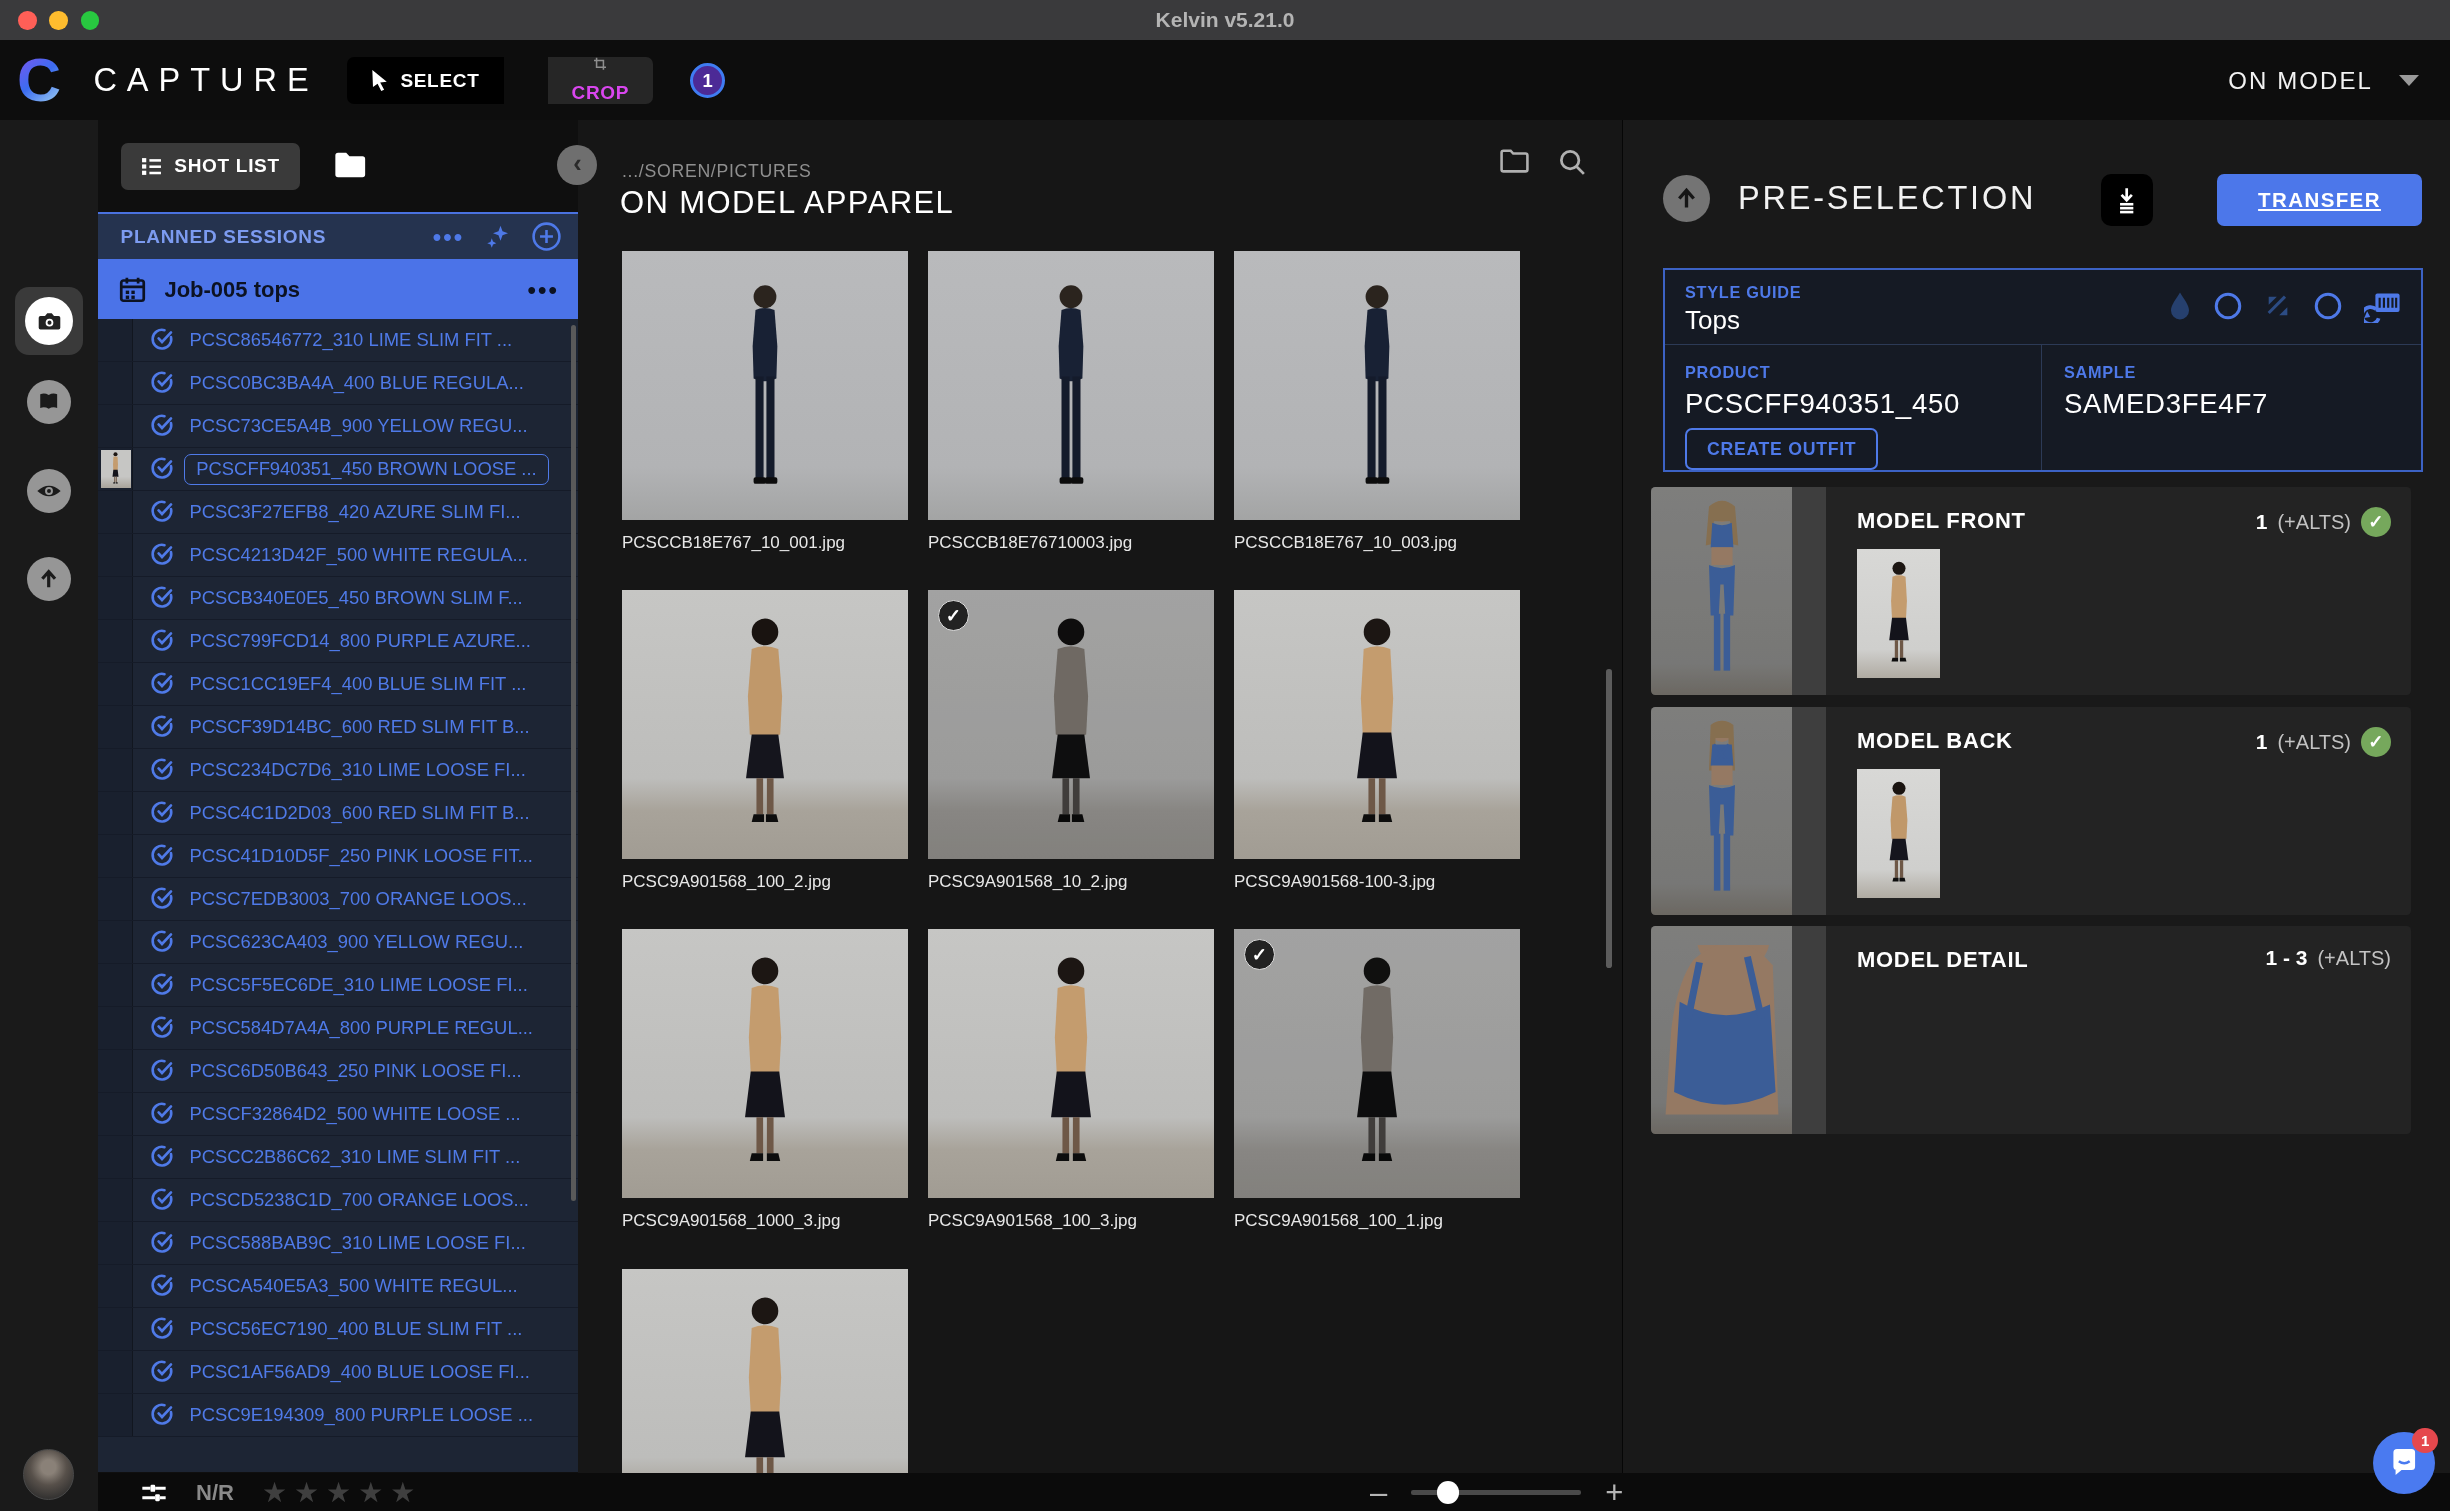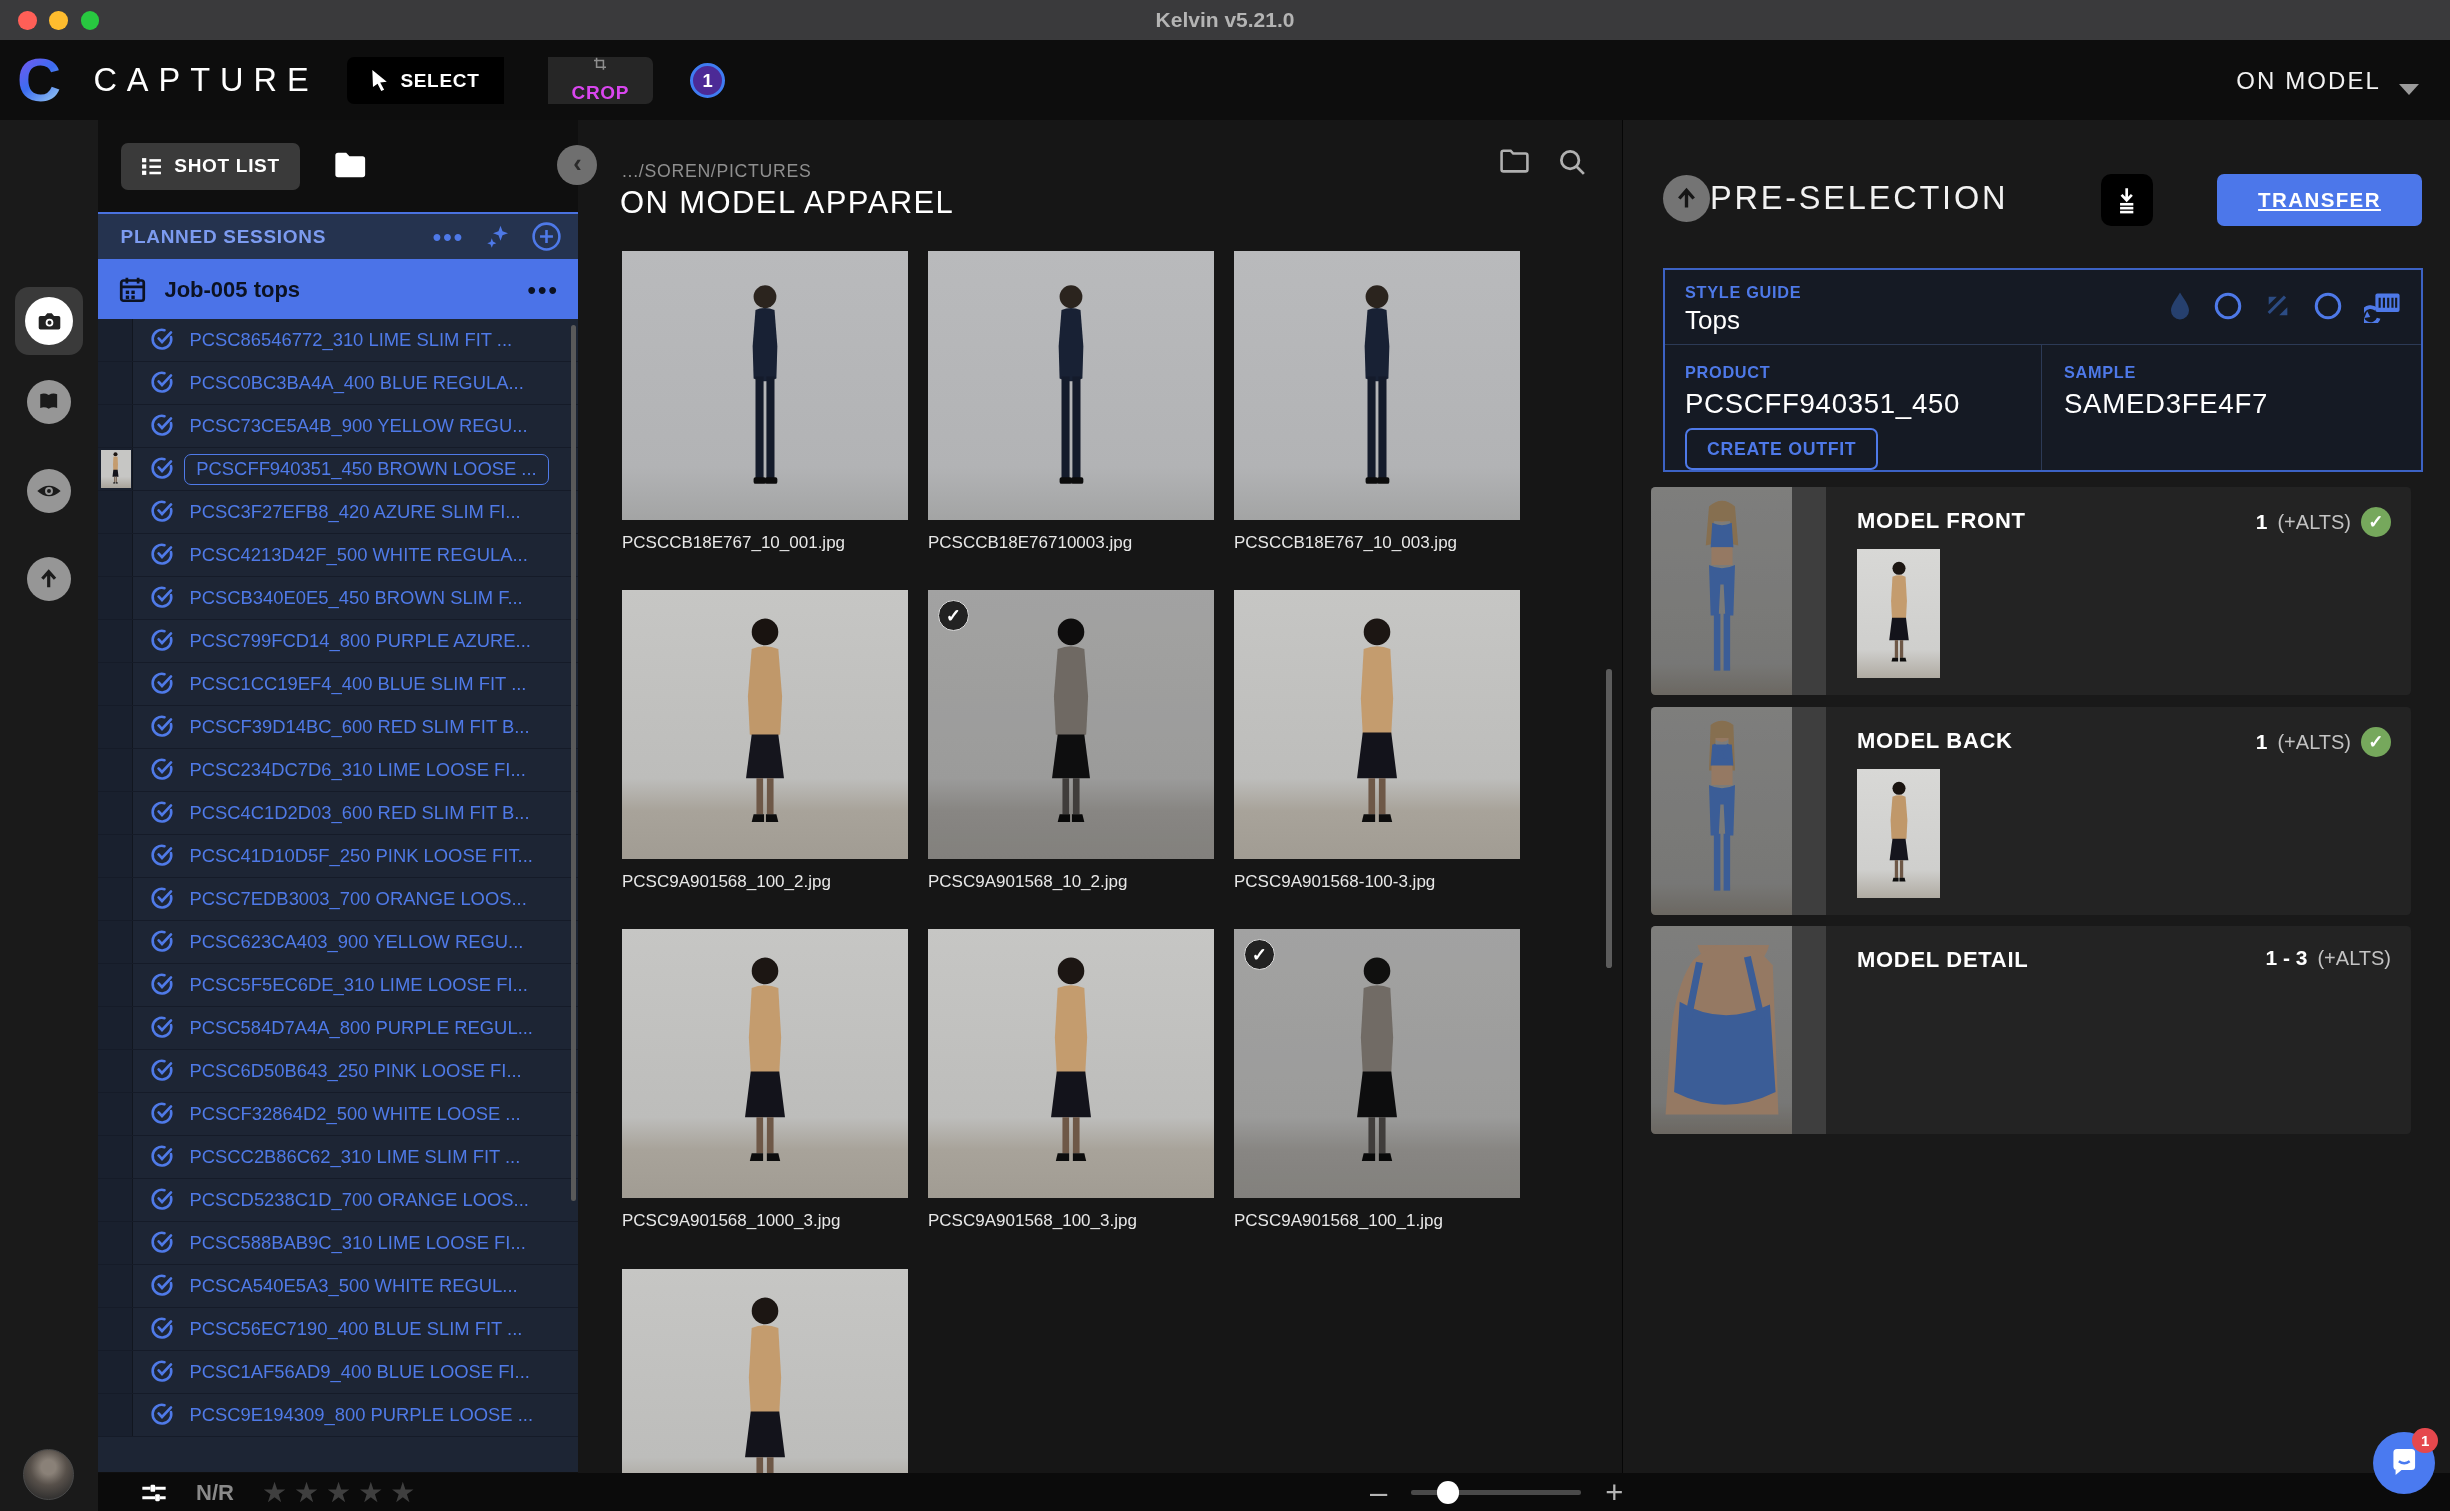--- a/index.html
+++ b/index.html
@@ -20,21 +20,21 @@
   .clogo { width:51px; height:51px; font-size:61px; line-height:51px; font-weight:bold;
     background:linear-gradient(140deg,#6f5bf0 10%,#3b6cf0 45%,#9fd0f2 90%);
     -webkit-background-clip:text; background-clip:text; color:transparent; }
   .brand { font-size:32.5px; font-weight:300; letter-spacing:10px; color:#fff; }
   .segmented { display:flex; margin-left:28px; border-radius:7px; overflow:hidden; height:47px;gap:44px; }
   .segbtn { display:flex; align-items:center; gap:11.3px; padding:0 24px; font-size:19px; font-weight:bold; letter-spacing:0.7px; }
   .segbtn.active { background:#000; color:#fff; }
   .segbtn.idle { background:#262626; color:#d946ef;flex-direction:column; }
   .badge1 { margin-left:37px; width:35px; height:35px; border-radius:50%; background:#4c2a96; border:3.5px solid #3f7cf2;
     display:flex; align-items:center; justify-content:center; font-size:18.4px; font-weight:bold; color:#fff; }
-  .modeSel { position:absolute; right:31px; display:flex; align-items:flex-end; gap:18px; font-size:24px; letter-spacing:2.1px; color:#f2f2f2; }
+  .modeSel { position:absolute; right:31px; display:flex; align-items:center; gap:26px; font-size:24px; letter-spacing:2.1px; color:#f2f2f2; }
   .tri { width:0; height:0; border-left:10px solid transparent; border-right:10px solid transparent; border-top:11.3px solid #9a9a9a; }
   
   .rail { position:absolute; left:0; top:120px; width:98px; height:1391px; background:#1a1a1a; }
   .railIcon { position:absolute; left:50%; transform:translateX(-50%); display:flex; align-items:center; justify-content:center; }
   .railActive { top:167px; width:68px; height:68px; border-radius:14px; background:#3a3a3a; }
   .railCircle { width:44px; height:44px; border-radius:50%; background:#969696; display:flex; align-items:center; justify-content:center; }
   .railActive .railCircle { width:48px; height:48px; background:#fff; }
   .avatar { position:absolute; left:23px; top:1329px; width:51px; height:51px; border-radius:50%;
     background:radial-gradient(circle at 50% 35%, #8a8178 18%, #57504a 45%, #2c2c2c 85%); border:1.4px solid #4a4a4a; }
   
@@ -71,21 +71,21 @@
   .thumb.suitbg { background:linear-gradient(#b9babc 0%, #b2b3b5 80%, #a3a4a4 100%); }
   .thumb svg { position:absolute; left:50%; top:50%; transform:translate(-50%,-50%); }
   .thumb.dim svg, .thumb.dim { filter:saturate(.45) brightness(.82); }
   .fname { margin-top:12.7px; color:#e8e8e8; font-size:17px; }
   .pcheck { position:absolute; left:10px; top:10px; width:31px; height:31px; border-radius:50%; background:rgba(20,20,20,.9); border:1.4px solid #ddd; display:flex; align-items:center; justify-content:center; color:#fff; font-size:18.4px; font-weight:bold; filter:none !important; }
   .centerScroll { position:absolute; right:10px; top:549px; width:5.7px; height:299px; background:#5c5c5c; border-radius:2.8px; }
   
   .right { position:absolute; left:1622px; top:120px; width:828px; height:1353px; background:#191919; border-left:1.4px solid #060606; }
   .psHead { position:absolute; left:40px; top:55px; display:flex; align-items:center; }
   .psCircle { width:47px; height:47px; border-radius:50%; background:#747474; display:flex; align-items:center; justify-content:center; }
-  .psTitle { font-size:32.5px; font-weight:300; letter-spacing:2.8px; color:#f2f2f2; }
+  .psTitle { margin-left:28px; font-size:32.5px; font-weight:300; letter-spacing:2.8px; color:#f2f2f2; }
   .dlBtn { position:absolute; right:297px; top:54px; width:52px; height:52px; background:#000; border-radius:10px; display:flex; align-items:center; justify-content:center; }
   .transferBtn { position:absolute; right:28px; top:54px; width:205px; height:52px; background:#4c77ea; border-radius:7px; display:flex; align-items:center; justify-content:center; font-size:20.5px; font-weight:bold; letter-spacing:1.4px; color:#fff;text-decoration:underline; }
   .styleCard { position:absolute; left:40px; top:148px; width:760px; height:204px; border:2.1px solid #3c62c4; background:#151a24; }
   .scTop { position:relative; height:75px; border-bottom:1.4px solid #2c3a56; }
   .scLabel { position:absolute; left:20px; top:12.7px; color:#4e79e8; font-size:16.3px; font-weight:bold; letter-spacing:0.7px; }
   .scValue { position:absolute; left:20px; top:35px; color:#fff; font-size:26px; }
   .scIcons { position:absolute; right:20px; top:20px; display:flex; align-items:center; gap:21px; }
   .scBottom { position:relative; height:125px; }
   .scDivider { position:absolute; left:376px; top:0; width:1.4px; height:100%; background:#2c3a56; }
   .fieldLabel { color:#4e79e8; font-size:16.3px; font-weight:bold; letter-spacing:0.7px; }

